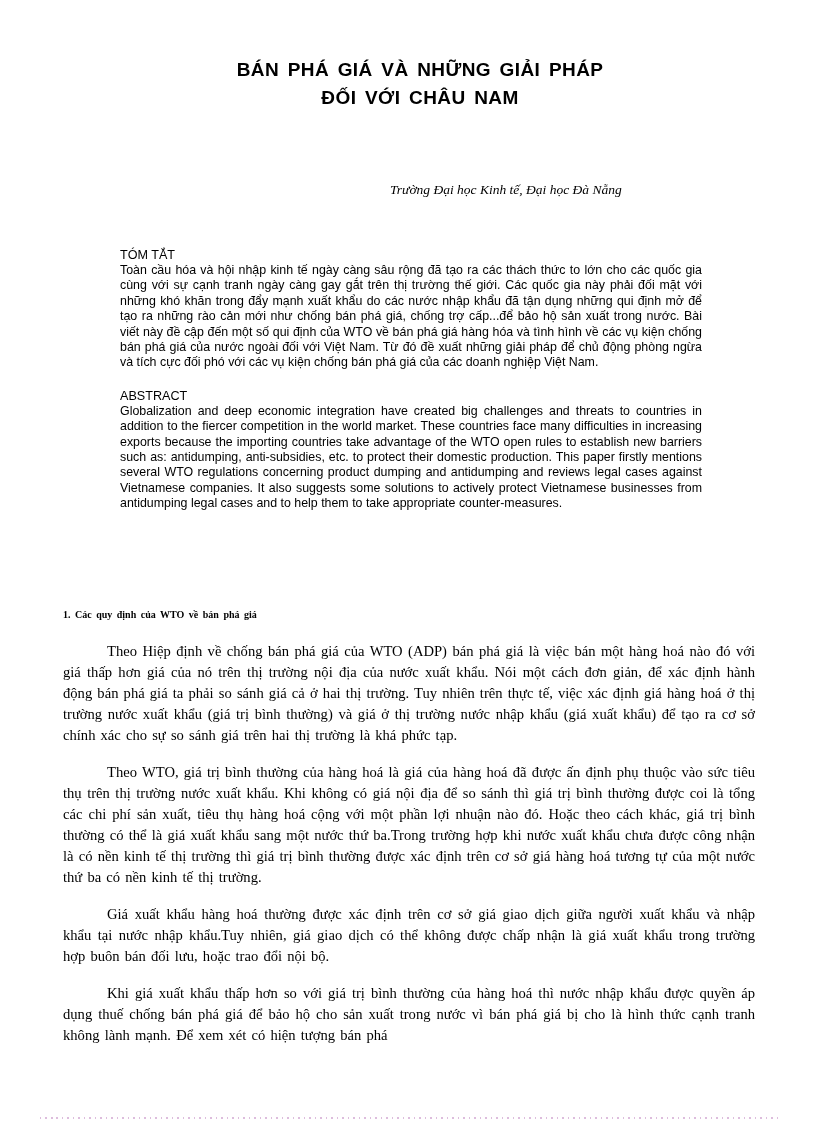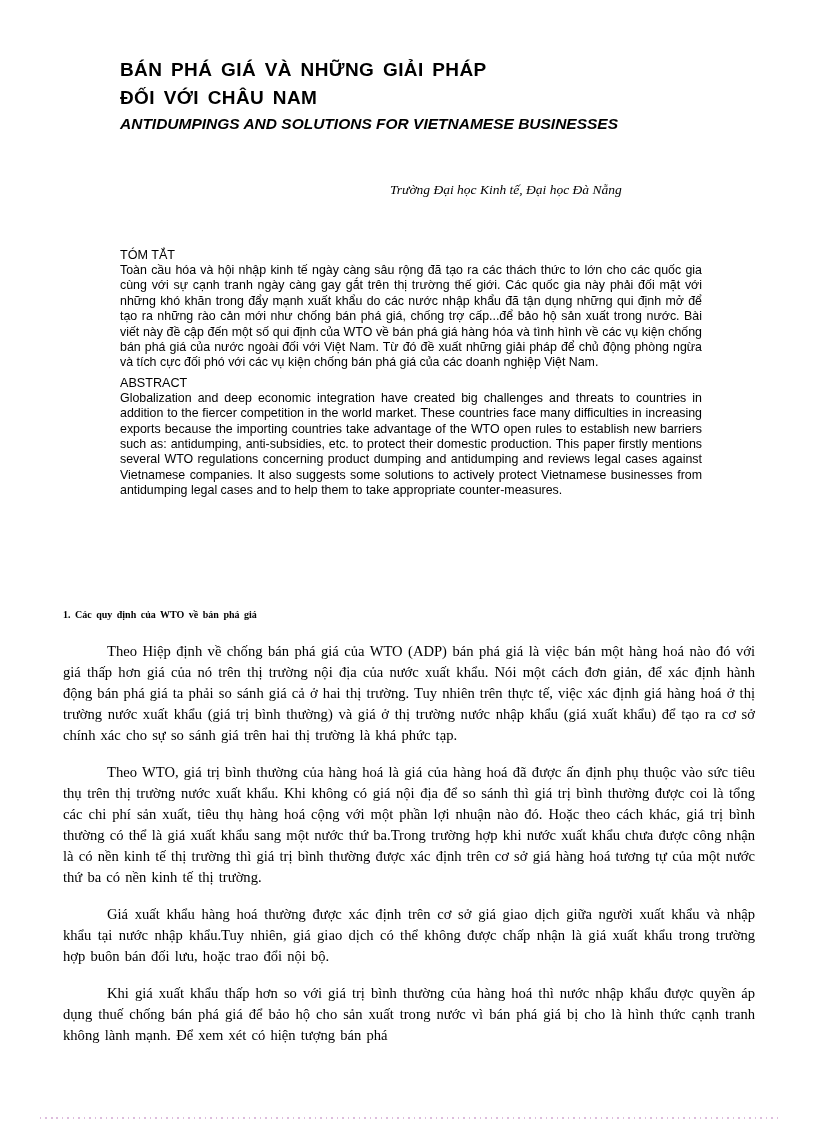--- a/index.html
+++ b/index.html
@@ -24,20 +24,21 @@
     top: 56px;
     width: 600px;
     font-family: "Liberation Sans", sans-serif;
   }
   .title-line {
     font-size: 19px;
     font-weight: bold;
     line-height: 28px;
     letter-spacing: 0.4px;
     word-spacing: 3px;
+    text-align: center;
   }
   .subtitle {
     font-size: 15.5px;
     font-weight: bold;
     font-style: italic;
     line-height: 22px;
     margin-top: 1px;
   }
 
   
@@ -61,21 +62,21 @@
     font-size: 12.4px;
     line-height: 15.4px;
     text-align: justify;
   }
   .abs-heading {
     font-weight: normal;
     font-size: 12.6px;
     line-height: 16px;
   }
   .abs-body { margin: 0; }
-  .abstract-en { margin-top: 4px; }
+  .abstract-en { margin-top: 17px; }
 
   
   .section {
     position: absolute;
     left: 63px;
     top: 604px;
     width: 692px;
     font-family: "Liberation Serif", serif;
     font-size: 14.6px;
     line-height: 21px;
@@ -109,21 +110,20 @@
   }
 </style>
 </head>
 <body>
 
 <div class="page">
 
   <div class="title-block">
     <div class="title-line">BÁN PHÁ GIÁ VÀ NHỮNG  GIẢI PHÁP</div>
     <div class="title-line">ĐỐI VỚI CHÂU NAM</div>
-    <div class="subtitle">ANTIDUMPINGS AND SOLUTIONS FOR VIETNAMESE BUSINESSES</div>
   </div>
 
   <div class="author-block">
     <div class="affiliation">Trường Đại học Kinh tế, Đại học Đà Nẵng</div>
   </div>
 
   <div class="abstracts">
     <div class="abstract-vi">
       <div class="abs-heading">TÓM TẮT</div>
       <p class="abs-body">Toàn cầu hóa và hội nhập kinh tế ngày càng sâu rộng đã tạo ra các thách thức to lớn cho các quốc gia cùng với sự cạnh tranh ngày càng gay gắt trên thị trường thế giới. Các quốc gia này phải đối mặt với những khó khăn trong đẩy mạnh xuất khẩu do các nước nhập khẩu đã tận dụng những qui định mở để tạo ra những rào cản mới như chống bán phá giá, chống trợ cấp...để bảo hộ sản xuất trong nước. Bài viết này đề cập đến một số qui định của WTO về bán phá giá hàng hóa và tình hình về các vụ kiện chống bán phá giá của nước ngoài đối với Việt Nam. Từ đó đề xuất những giải pháp để chủ động phòng ngừa và tích cực đối phó với các vụ kiện chống bán phá giá của các doanh nghiệp Việt Nam.</p>

